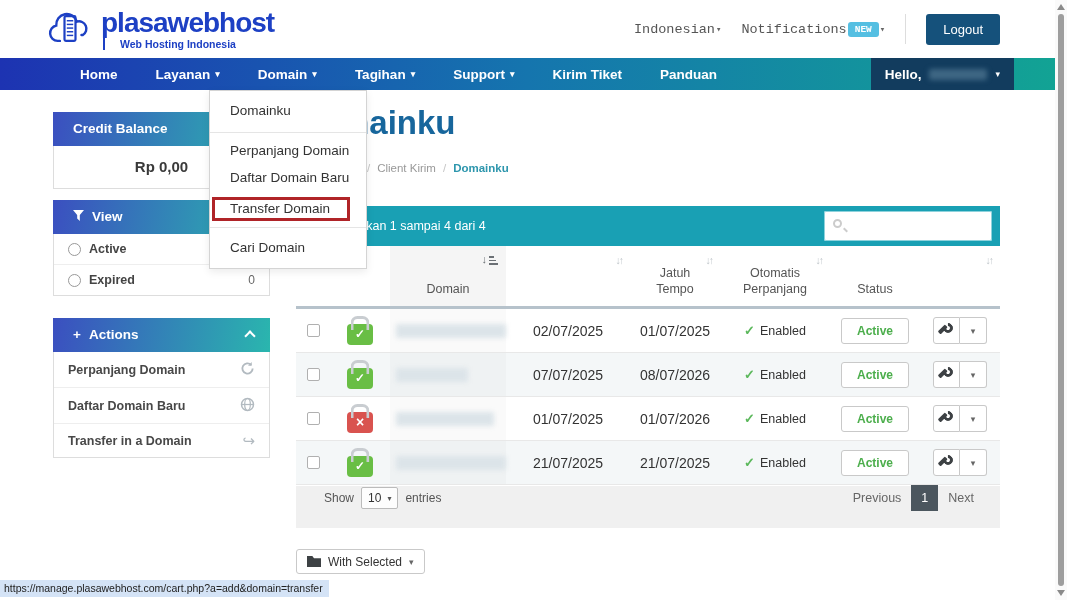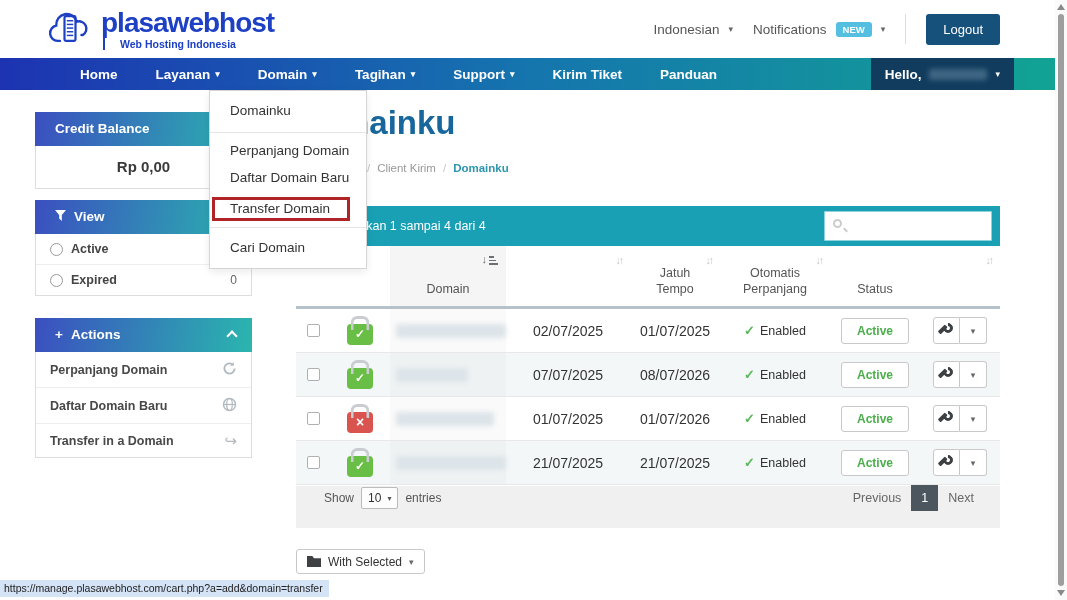--- a/index.html
+++ b/index.html
@@ -8,21 +8,21 @@
     position:relative; width:1067px; height:600px; overflow:hidden;
     font-family:"Liberation Sans", sans-serif; background:#fff;
   }
   
   .top-header { position:absolute; top:0; left:0; width:1055px; height:58px; background:#fff; }
   .logo-wrap { position:absolute; left:48px; top:9px; display:flex; gap:9px; }
   .logo-text-col { display:flex; flex-direction:column; }
   .logo-text { font-size:28px; font-weight:bold; color:#1d40c4; letter-spacing:-1px; line-height:28px; }
   .logo-tagline { font-size:10.5px; font-weight:bold; color:#1d40c4; margin-top:1px; padding-left:15px; border-left:2px solid #1d40c4; margin-left:2px; }
   .header-right { position:absolute; right:55px; top:0; height:58px; display:flex; align-items:center; gap:20px; }
-  .hdr-link { display:flex; align-items:center; gap:9px; font-size:13.5px; color:#555; cursor:pointer; }
+  .hdr-link { display:flex; align-items:center; gap:1px; font-size:13.5px; color:#555; cursor:pointer;font-family:Liberation Mono, monospace; }
   .caret { font-size:9px; color:#666; }
   .new-badge { background:#55bfe2; color:#fff; font-size:9.5px; font-weight:bold; padding:2px 7px; border-radius:3px; }
   .hdr-divider { width:1px; height:30px; background:#ddd; }
   .logout-btn { background:#15517b; color:#fff; font-size:13px; padding:8px 17px; border-radius:3px; border:none; cursor:pointer; }
   
   .navbar {
     position:absolute; top:58px; left:0; width:1055px; height:32px;
     background:linear-gradient(90deg,#1d33b2 0%, #1575ae 50%, #12a394 100%);
     display:flex; align-items:center; padding-left:62px; gap:20px;
   }
@@ -37,21 +37,21 @@
     position:absolute; left:209px; top:90px; width:158px; z-index:60;
     background:#fff; border:1px solid #d4d4d4; box-shadow:0 3px 8px rgba(0,0,0,.08); padding:4px 0;
   }
   .dd-item { font-size:13.5px; color:#333; padding:6px 20px; cursor:pointer; white-space:nowrap; }
   .dd-item.first { padding:8px 20px 10px; }
   .dd-item.last { padding:8px 20px 9px; }
   .dd-divider { border-top:1px solid #e5e5e5; margin:4px 0; }
   .red-box { margin:4px 16px 0 2px; border:3px solid #b02428; padding:1px 2px 2px 15px; }
   .dd-item.boxed { padding:2px 0; }
   
-  .panel { position:absolute; left:35px; width:217px; background:#fff; border:1px solid #ddd; }
+  .panel { position:absolute; left:53px; width:217px; background:#fff; border:1px solid #ddd; }
   .panel-header {
     height:34px; line-height:34px; padding-left:20px; margin:-1px -1px 0 -1px;
     background:linear-gradient(100deg,#3b4fc0 0%, #2ab6ae 100%);
     color:#fff; font-size:13.5px; font-weight:bold; position:relative;
   }
   .panel-cb { top:112px; }
   .cb-amount { height:42px; line-height:42px; text-align:center; font-size:15px; font-weight:bold; color:#3a3a3a; }
   .panel-view { top:200px; }
   .view-row { display:flex; align-items:center; padding:8px 14px; border-bottom:1px solid #eee; cursor:pointer; }
   .view-row:last-child { border-bottom:none; }

